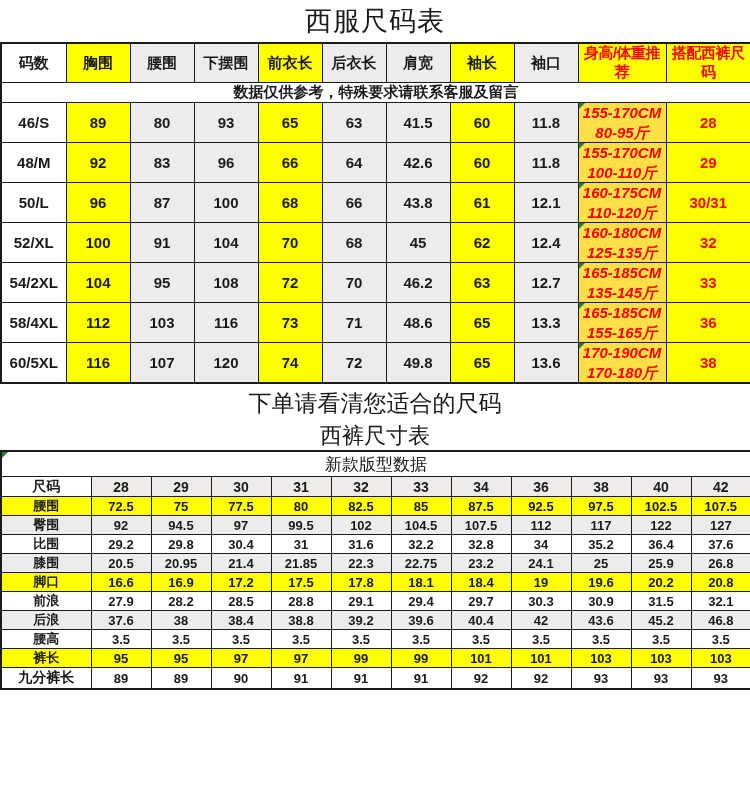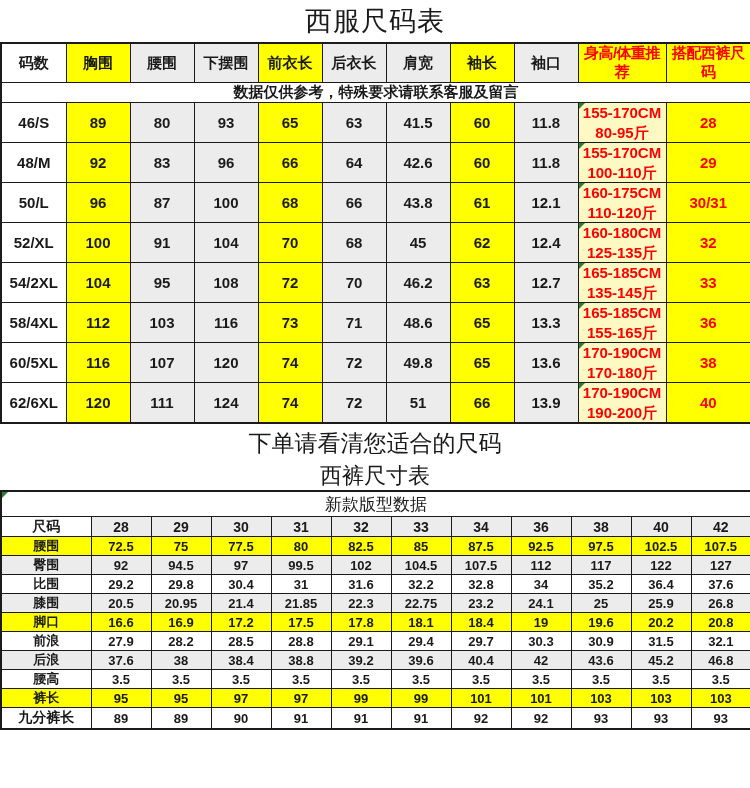--- a/index.html
+++ b/index.html
@@ -16,21 +16,21 @@
     font-weight:bold;font-size:15px;padding:0;overflow:hidden;position:relative;
   }
   #suit-table .note-cell{height:19px;background:#ffffff;font-size:15px;}
   #suit-table thead th{height:26px;}
   #suit-table tbody td{height:33.5px;}
   
   .c0{background:#ffffff;}
   .c1,.c4,.c7{background:#ffff00;}
   .c2,.c3,.c5,.c6,.c8{background:#ececec;}
   thead .c9,thead .c10{background:#ffff00;color:#fe0000;font-size:13px;letter-spacing:-0.5px;}
-  tbody .c9{background:#fef9c3;color:#fe0000;font-size:13.5px;line-height:1.3;white-space:pre-line;}
+  tbody .c9{background:#fde047;color:#fe0000;font-size:13.5px;line-height:1.3;white-space:pre-line;font-style:italic;}
   tbody .c10{background:#ffff00;color:#fe0000;font-size:15px;}
   
   .mark::before{content:"";position:absolute;top:0;left:0;width:0;height:0;
     border-top:6px solid #2e7d32;border-right:6px solid transparent;}
   .mid-line1{height:38px;display:flex;align-items:center;justify-content:center;
     font-size:23px;font-weight:normal;font-family:Liberation Mono, monospace;}
   .mid-line2{height:28px;display:flex;align-items:center;justify-content:center;
     font-size:22px;font-weight:normal;}
   #pants-table{border:2px solid #1b1b1b;}
   #pants-table th,#pants-table td{
@@ -176,34 +176,20 @@
         <td class="c3">120</td>
         <td class="c4">74</td>
         <td class="c5">72</td>
         <td class="c6">49.8</td>
         <td class="c7">65</td>
         <td class="c8">13.6</td>
         <td class="c9 mark">170-190CM
 170-180斤</td>
         <td class="c10">38</td>
       </tr>
-      <tr>
-        <td class="c0">62/6XL</td>
-        <td class="c1">120</td>
-        <td class="c2">111</td>
-        <td class="c3">124</td>
-        <td class="c4">74</td>
-        <td class="c5">72</td>
-        <td class="c6">51</td>
-        <td class="c7">66</td>
-        <td class="c8">13.9</td>
-        <td class="c9 mark">170-190CM
-190-200斤</td>
-        <td class="c10">40</td>
-      </tr>
     </tbody>
 </table>
 
 <div class="mid-line1">下单请看清您适合的尺码</div>
 <div class="mid-line2">西裤尺寸表</div>
 
 <table id="pants-table">
   <colgroup>
     <col style="width:90px">
       <col style="width:60px">

